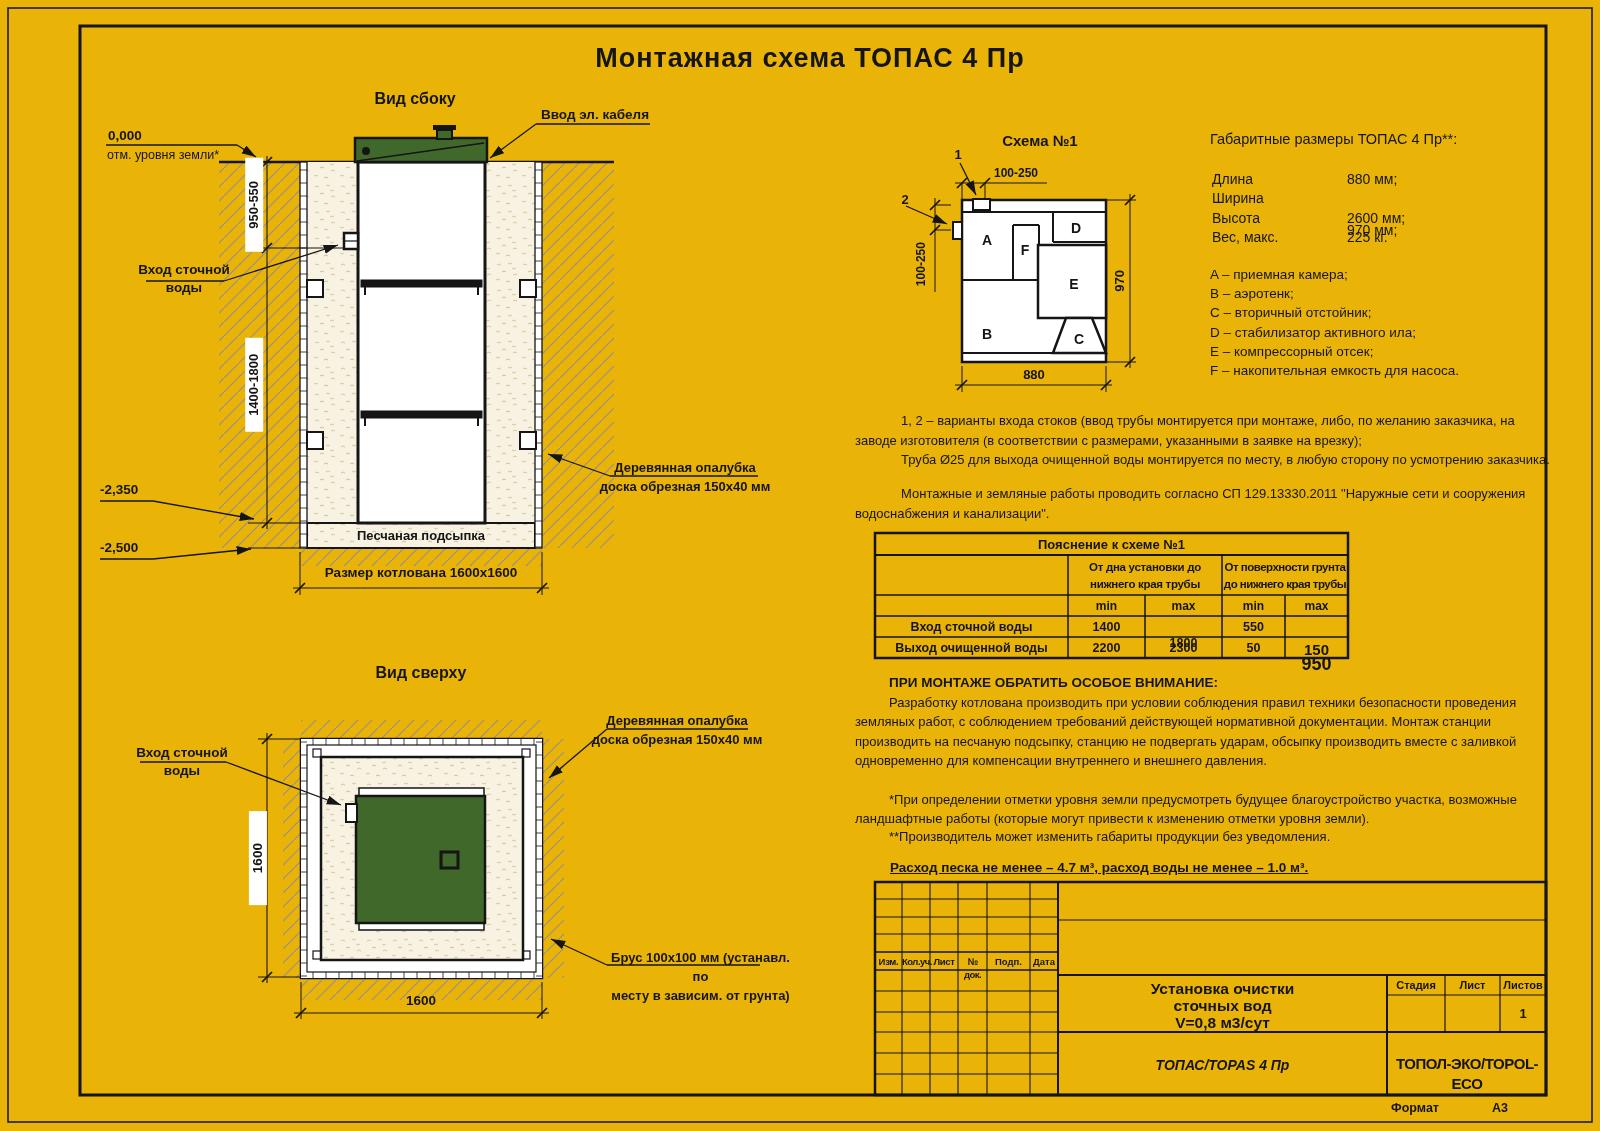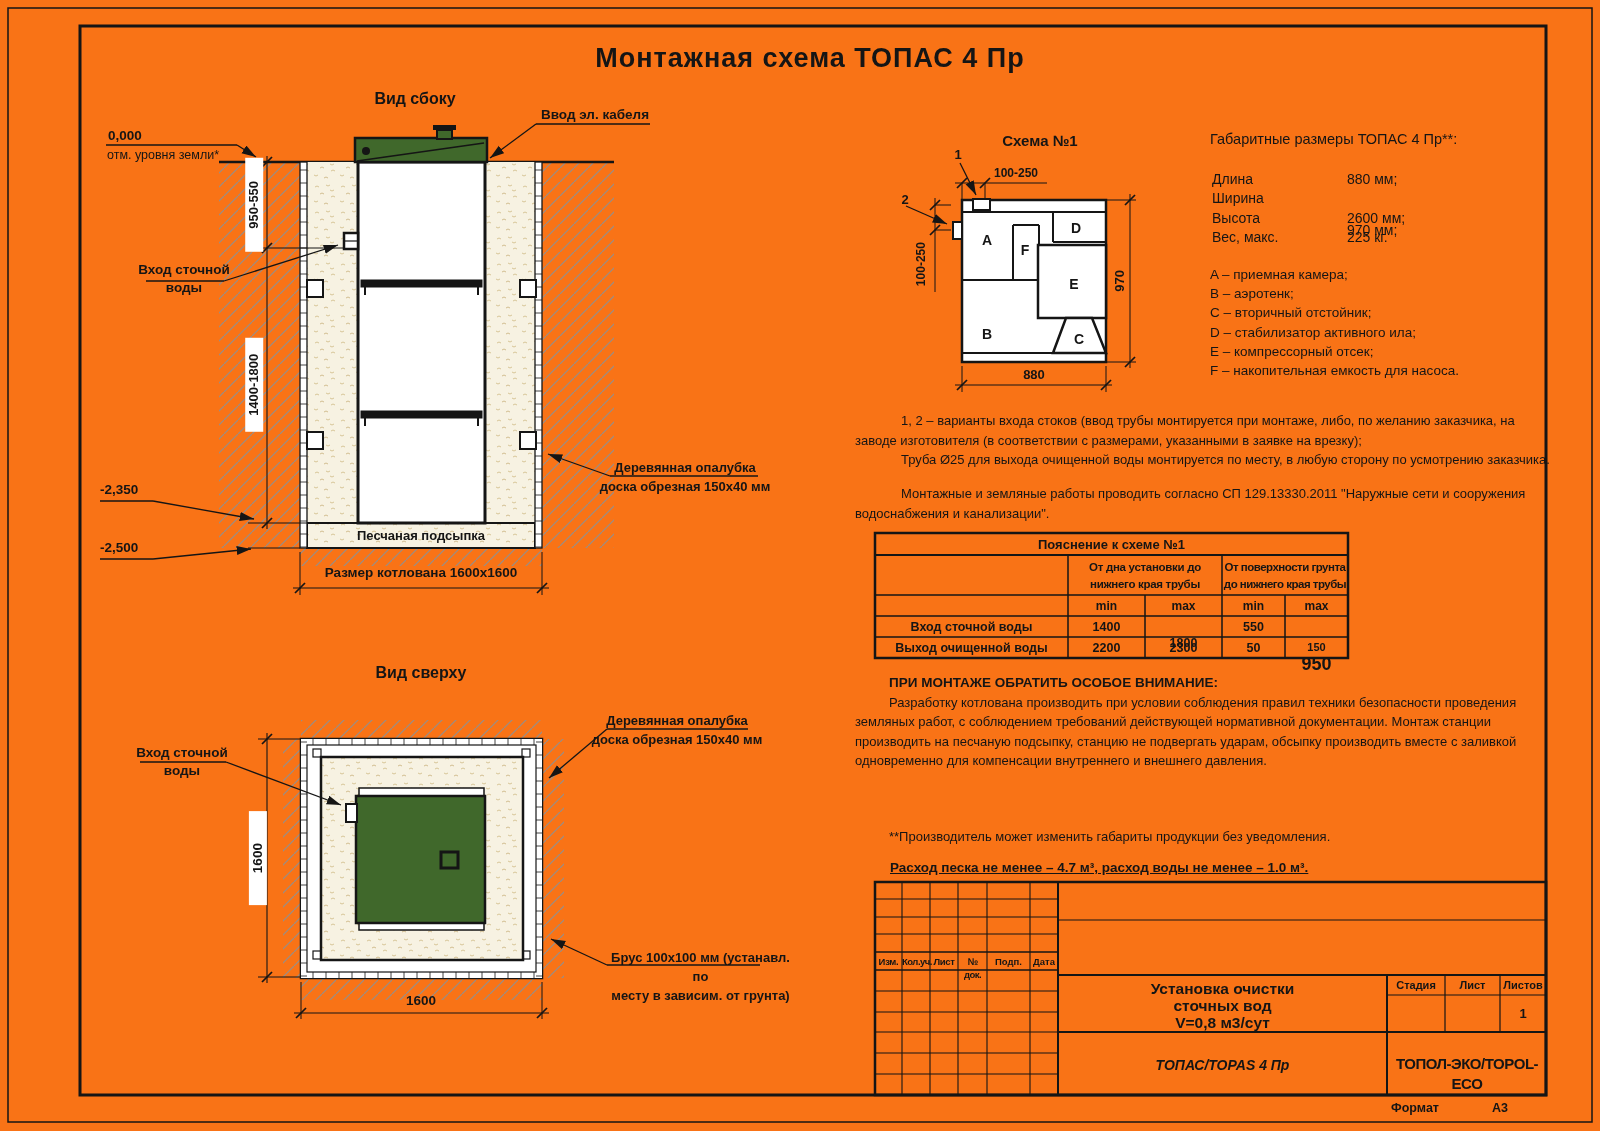--- a/index.html
+++ b/index.html
@@ -1,16 +1,16 @@
 <!DOCTYPE html>
 <html><head>
 <meta charset="utf-8">
 <style>
   html,body{margin:0;padding:0;background:#fff;}
-  #sheet{position:relative;width:1600px;height:1131px;background:#f97316;overflow:hidden;
+  #sheet{position:relative;width:1600px;height:1131px;background:#eab308;overflow:hidden;
          font-family:"Liberation Sans",sans-serif;color:#151515;}
   #linework{position:absolute;left:0;top:0;}
   .t{position:absolute;white-space:pre-line;color:#151515;line-height:1.35;
      font-family:"Liberation Sans",sans-serif;}
   .c{text-align:center;font-weight:bold;}
   .b{font-weight:bold;}
   .r{transform:rotate(-90deg);transform-origin:center center;}
   .wbg{background:#fff;padding:0 2px;}
   .u{text-decoration:underline;}
   .ind{text-indent:46px;}
@@ -325,27 +325,29 @@
 <div class="t c b" style="left:1285px;top:598px;width:63px;font-size:12px;">max</div>
 <div class="t c b" style="left:875px;top:619px;width:193px;font-size:12.5px;">Вход сточной воды</div>
 <div class="t c b" style="left:1068px;top:619px;width:77px;font-size:12.5px;">1400</div>
 <div class="t c b" style="left:1145px;top:619px;width:77px;font-size:12.5px;margin-top:16px;">1800</div>
 <div class="t c b" style="left:1222px;top:619px;width:63px;font-size:12.5px;">550</div>
 <div class="t c b" style="left:1285px;top:619px;width:63px;font-size:18px;margin-top:33px;">950</div>
 <div class="t c b" style="left:875px;top:640px;width:193px;font-size:12.5px;">Выход очищенной воды</div>
 <div class="t c b" style="left:1068px;top:640px;width:77px;font-size:12.5px;">2200</div>
 <div class="t c b" style="left:1145px;top:640px;width:77px;font-size:12.5px;">2300</div>
 <div class="t c b" style="left:1222px;top:640px;width:63px;font-size:12.5px;">50</div>
-<div class="t c b" style="left:1285px;top:640px;width:63px;font-size:11px;">150</div>
+<div class="t c b" style="left:1285px;top:640px;width:63px;font-size:15px;">150</div>
 
 <div class="t b ind2" style="left:855px;top:674px;width:700px;font-size:13.5px;">ПРИ МОНТАЖЕ ОБРАТИТЬ ОСОБОЕ ВНИМАНИЕ:</div>
 <div class="t ind2" style="left:855px;top:693px;width:700px;font-size:13px;line-height:19.3px;">Разработку котлована производить при условии соблюдения правил техники безопасности проведения
 земляных работ, с соблюдением требований действующей нормативной документации. Монтаж станции
 производить на песчаную подсыпку, станцию не подвергать ударам, обсыпку производить вместе с заливкой
 одновременно для компенсации внутреннего и внешнего давления.</div>
+<div class="t ind2" style="left:855px;top:790px;width:700px;font-size:13px;line-height:19.3px;">*При определении отметки уровня земли предусмотреть будущее благоустройство участка, возможные
+ландшафтные работы (которые могут привести к изменению отметки уровня земли).</div>
 <div class="t ind2" style="left:855px;top:828px;width:700px;font-size:13px;">**Производитель может изменить габариты продукции без уведомления.</div>
 <div class="t b u" style="left:890px;top:859px;width:620px;font-size:13.5px;">Расход песка не менее – 4.7 м³, расход воды не менее – 1.0 м³.</div>
 
 <div class="t c b" style="left:875px;top:956px;width:27px;font-size:9.5px;letter-spacing:-0.3px;">Изм.</div>
 <div class="t c b" style="left:902px;top:956px;width:28px;font-size:9.5px;letter-spacing:-0.5px;">Кол.уч.</div>
 <div class="t c b" style="left:930px;top:956px;width:28px;font-size:9.5px;letter-spacing:-0.3px;">Лист</div>
 <div class="t c b" style="left:958px;top:956px;width:29px;font-size:9.5px;letter-spacing:-0.5px;">№ док.</div>
 <div class="t c b" style="left:987px;top:956px;width:43px;font-size:9.5px;">Подп.</div>
 <div class="t c b" style="left:1030px;top:956px;width:28px;font-size:9.5px;">Дата</div>
 <div class="t c b" style="left:1058px;top:980px;width:329px;font-size:15.5px;line-height:17px;">Установка очистки

